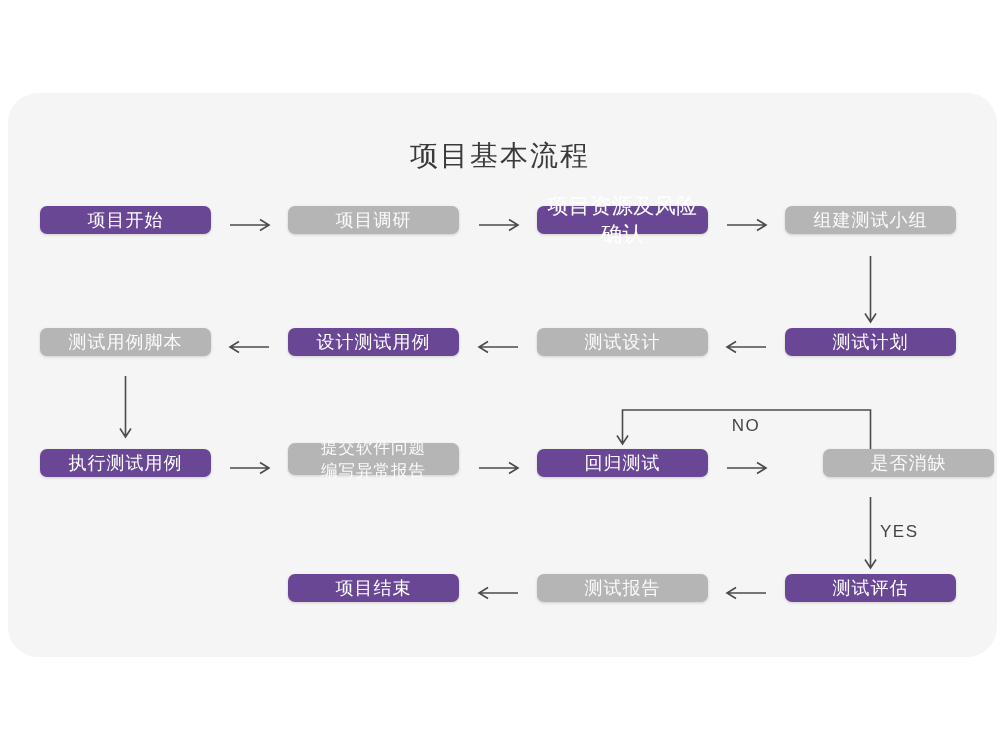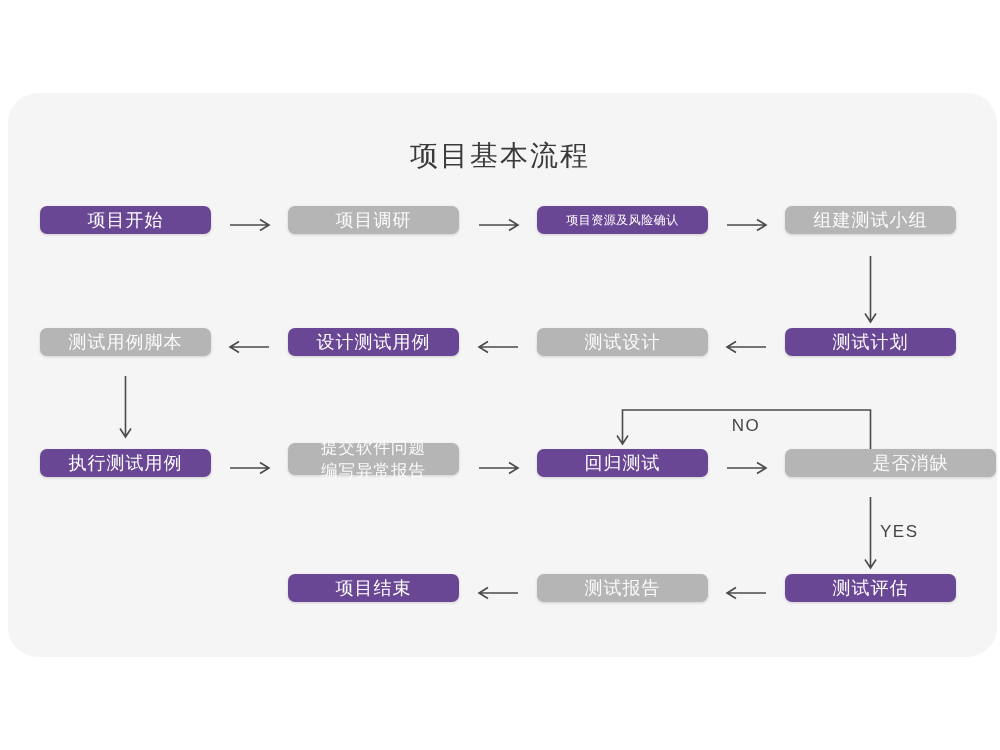--- a/index.html
+++ b/index.html
@@ -35,21 +35,21 @@
     font-family:"Liberation Sans","DejaVu Sans",sans-serif;
   }
   .node{
     position:absolute;display:flex;flex-direction:column;align-items:center;justify-content:center;
     width:171px;height:28px;border-radius:7px;
     color:var(--node-text);font-size:18px;letter-spacing:1px;text-align:center;
     box-shadow:0 1px 3px rgba(0,0,0,0.16);
   }
   .node.primary{background:var(--primary);}
   .node.muted{background:var(--muted);color:#fbfbfb;}
-  .node.small-text{font-size:12px;letter-spacing:0.5px;}
+  .node.small-text{font-size:21px;letter-spacing:0.5px;}
   .node.two-line{height:32px;font-size:16.5px;line-height:23px;}
 </style>
 </head>
 <body>
 
 <div class="stage">
 
   <div class="card"></div>
 
   <div class="title">项目基本流程</div>
@@ -112,21 +112,21 @@
   <div class="node primary" style="left:40px;top:449px;">
     <span>执行测试用例</span>
     </div>
   <div class="node muted two-line" style="left:288px;top:443px;">
     <span>提交软件问题</span>
     <span>编写异常报告</span>
     </div>
   <div class="node primary" style="left:537px;top:449px;">
     <span>回归测试</span>
     </div>
-  <div class="node muted" style="left:785px;top:449px;padding-left:40px;">
+  <div class="node muted" style="left:823px;top:449px;">
     <span>是否消缺</span>
     </div>
 
   <div class="node primary" style="left:288px;top:574px;">
     <span>项目结束</span>
     </div>
   <div class="node muted" style="left:537px;top:574px;">
     <span>测试报告</span>
     </div>
   <div class="node primary" style="left:785px;top:574px;">

